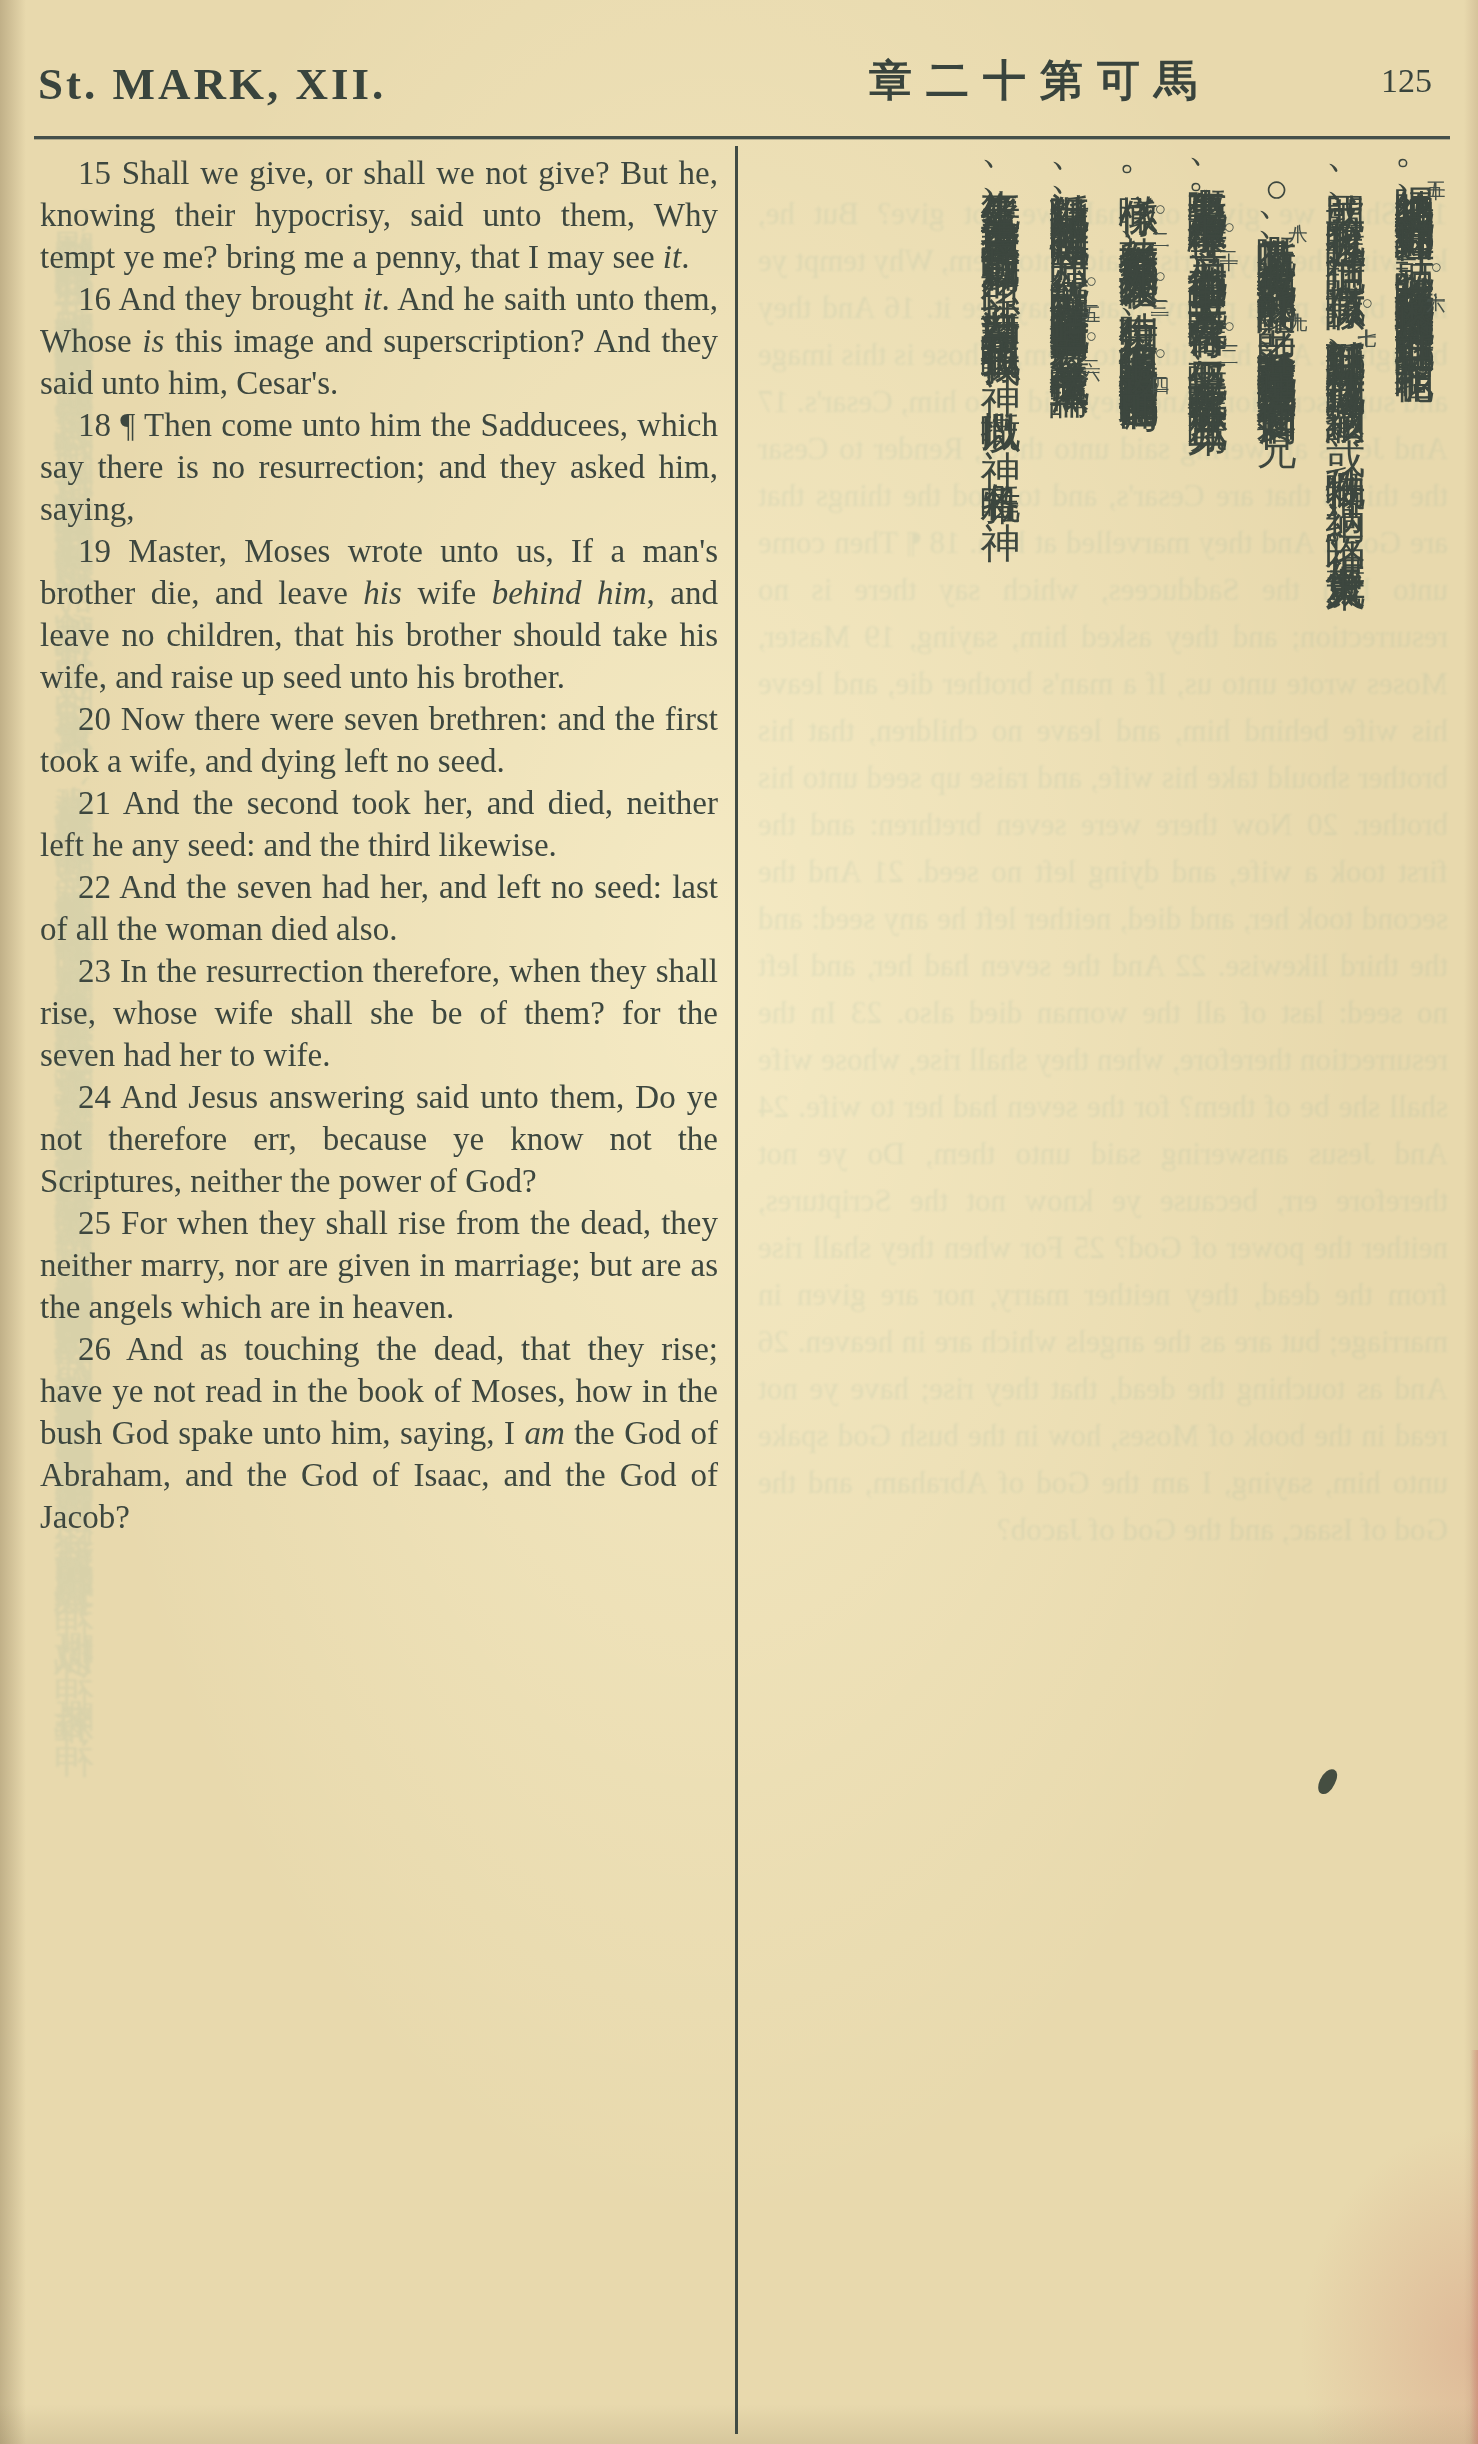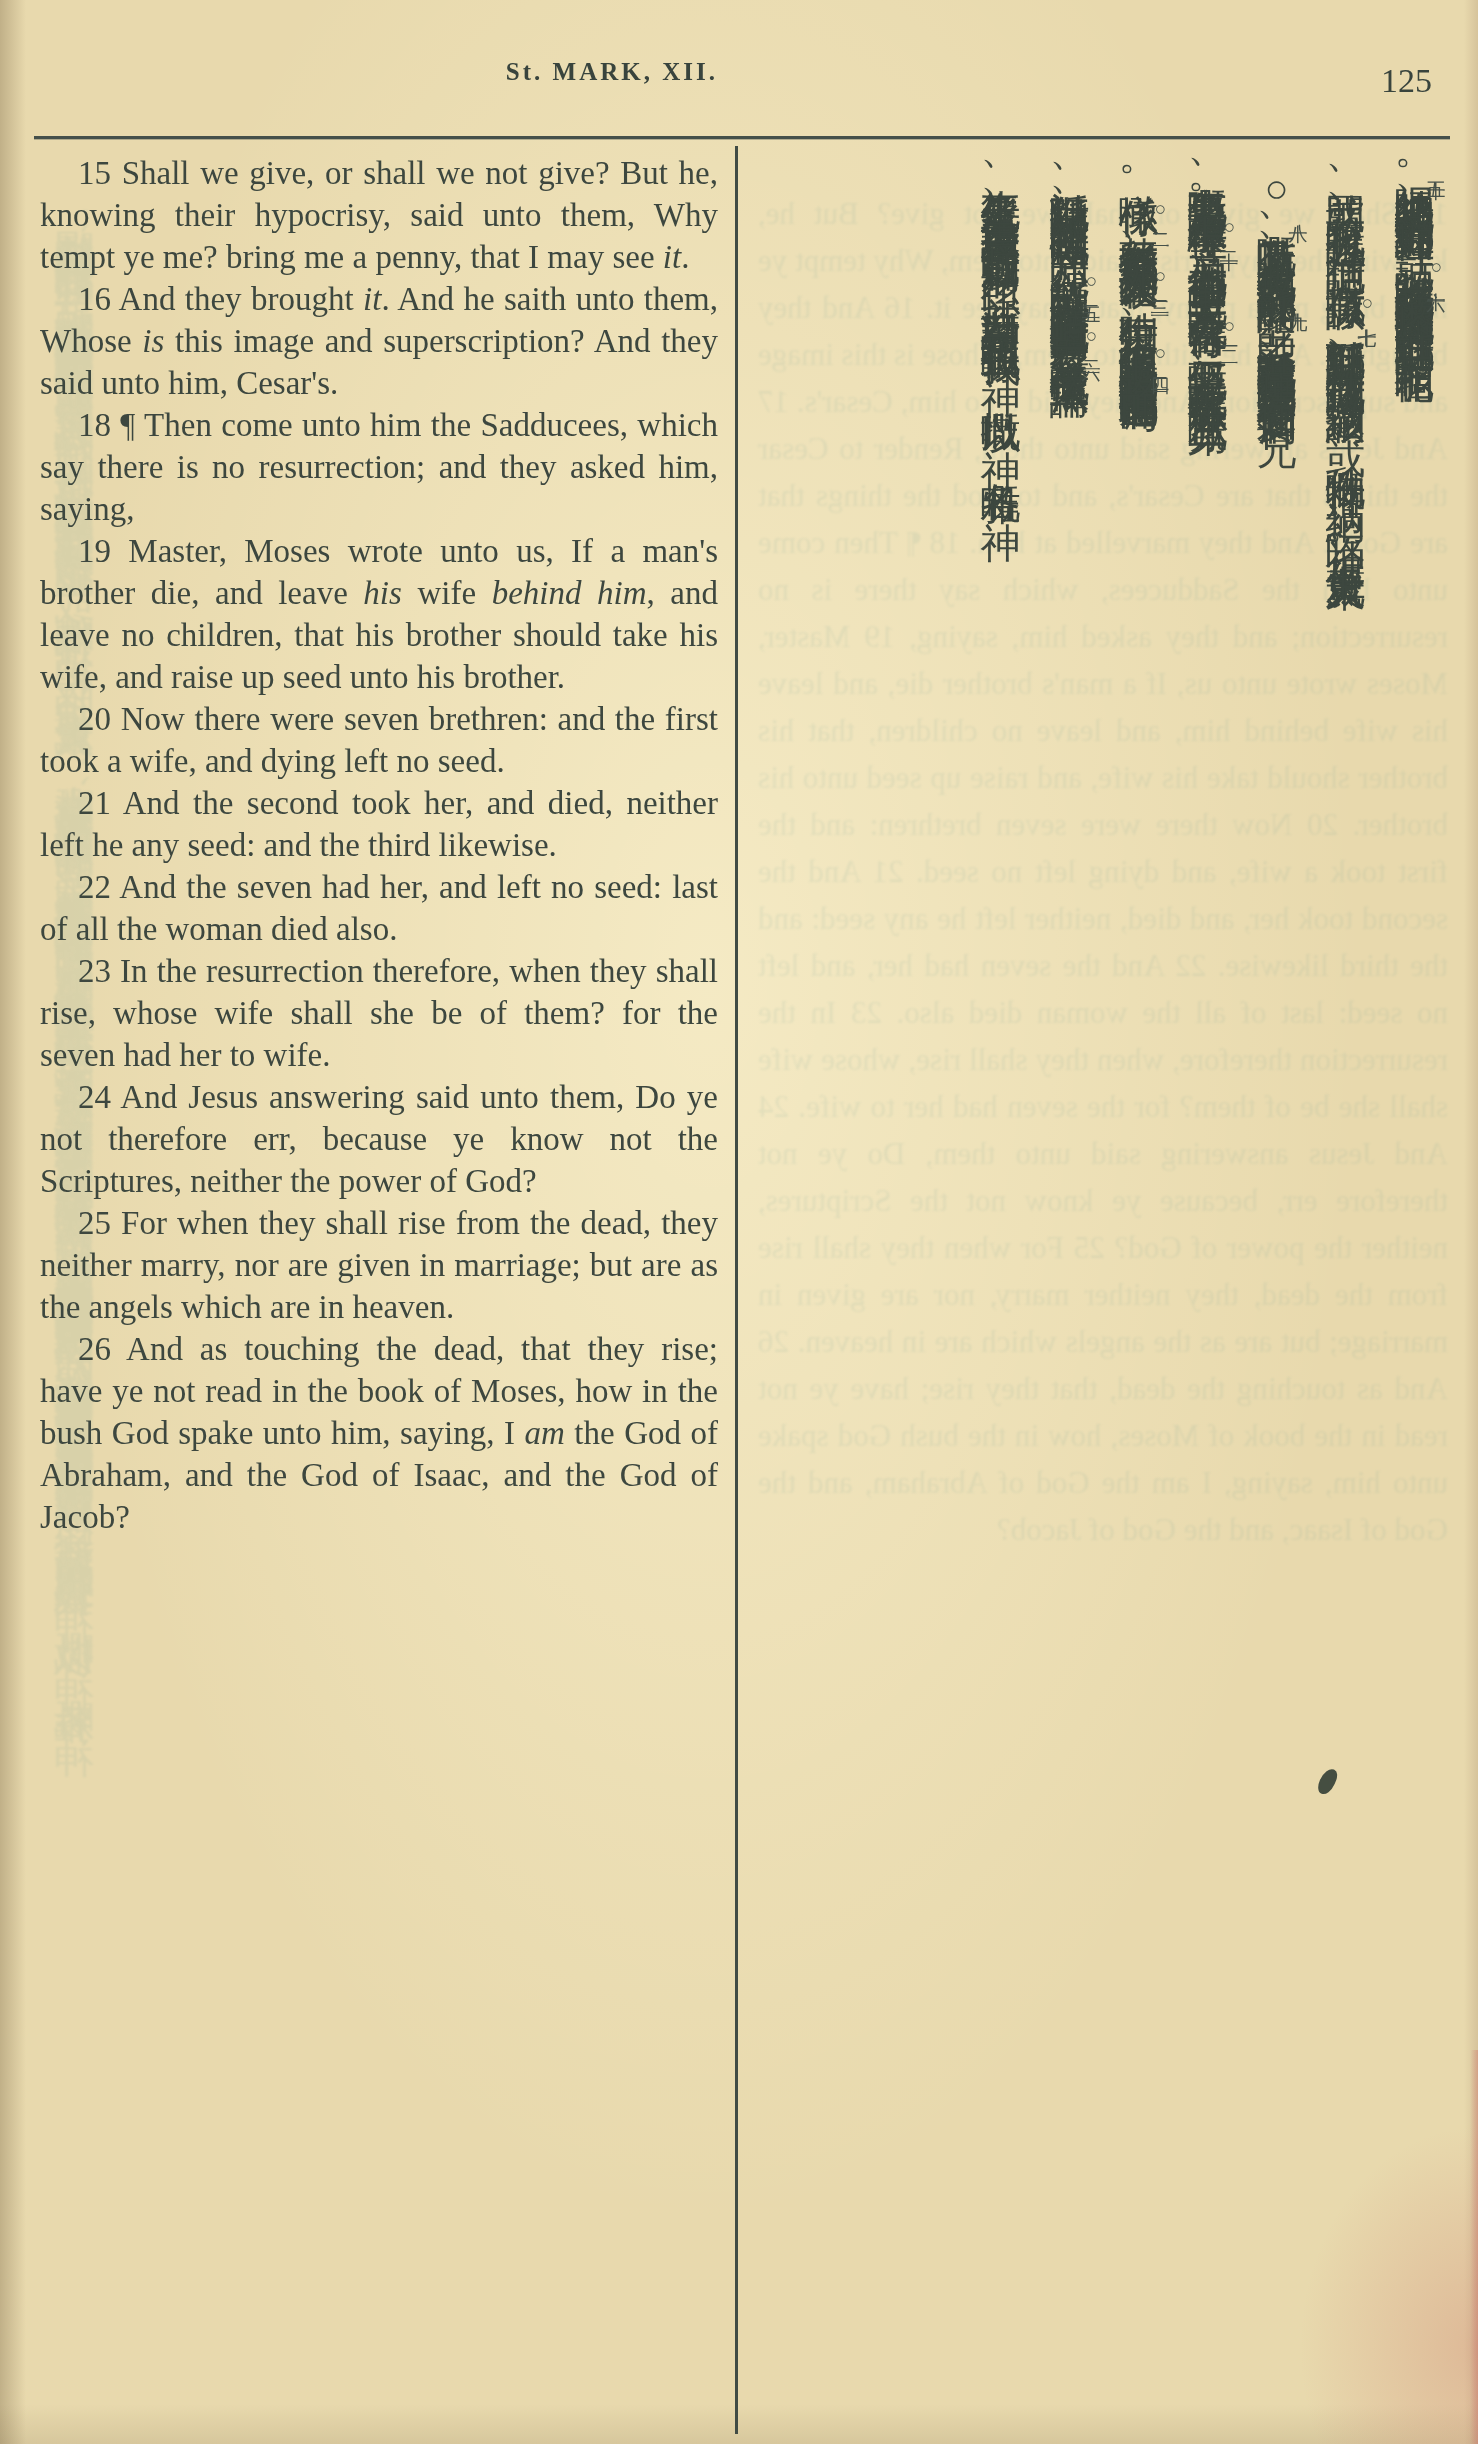--- a/index.html
+++ b/index.html
@@ -17,22 +17,22 @@
       linear-gradient(0deg, rgba(110,90,55,.14) 0px, rgba(110,90,55,0) 40px),
       #e8d9ad;
   }
   
   .ghost{position:absolute;color:#6f9d92;opacity:.12;filter:blur(1.3px);z-index:1;}
   .ghost-en{left:758px;top:190px;width:690px;font-size:31px;line-height:47px;
     text-align:justify;transform:scaleX(-1);}
   .ghost-zh{left:46px;top:210px;width:660px;height:2200px;writing-mode:vertical-rl;
     font-size:40px;letter-spacing:-2px;transform:scaleX(-1);overflow:hidden;}
   
-  .head-en{position:absolute;left:38px;top:58px;width:680px;text-align:right;z-index:3;
-    font-size:25px;letter-spacing:3px;color:#39443d;font-weight:bold;}
+  .head-en{position:absolute;left:38px;top:58px;width:680px;text-align:left;z-index:3;
+    font-size:45px;letter-spacing:3px;color:#39443d;font-weight:bold;}
   .head-zh{position:absolute;left:770px;top:52px;width:540px;text-align:center;z-index:3;
     font-size:43px;letter-spacing:14px;color:#39443d;font-weight:bold;}
   .page-num{position:absolute;right:46px;top:62px;z-index:3;font-size:34px;color:#39443d;text-align:right;}
   .head-rule{position:absolute;left:34px;right:28px;top:136px;height:4px;z-index:3;
     background:linear-gradient(180deg,#45504a 0 3px,rgba(69,80,74,.35) 3px 4px);}
   
   .col-en{position:absolute;left:40px;top:152px;width:678px;z-index:2;
     font-size:33px;line-height:42px;color:#3d473f;text-align:justify;}
   .col-en p.verse{margin:0;text-indent:38px;}
   .col-en i{font-style:italic;}
@@ -58,20 +58,21 @@
 </style>
 </head>
 <body>
 
 <div class="page">
 
   <div class="ghost ghost-en" aria-hidden="true">15 Shall we give, or shall we not give? But he, knowing their hypocrisy, said unto them, Why tempt ye me? bring me a penny, that I may see it. 16 And they brought it.  And he saith unto them, Whose is this image and superscription?  And they said unto him, Cesar's. 17 And Jesus answering said unto them, Render to Cesar the things that are Cesar's, and to God the things that are God's.  And they marvelled at him. 18 ¶ Then come unto him the Sadducees, which say there is no resurrection; and they asked him, saying, 19 Master, Moses wrote unto us, If a man's brother die, and leave his wife behind him, and leave no children, that his brother should take his wife, and raise up seed unto his brother. 20 Now there were seven brethren: and the first took a wife, and dying left no seed. 21 And the second took her, and died, neither left he any seed: and the third likewise. 22 And the seven had her, and left no seed: last of all the woman died also. 23 In the resurrection therefore, when they shall rise, whose wife shall she be of them? for the seven had her to wife. 24 And Jesus answering said unto them, Do ye not therefore err, because ye know not the Scriptures, neither the power of God? 25 For when they shall rise from the dead, they neither marry, nor are given in marriage; but are as the angels which are in heaven. 26 And as touching the dead, that they rise; have ye not read in the book of Moses, how in the bush God spake unto him, saying, I am the God of Abraham, and the God of Isaac, and the God of Jacob?</div>
   <div class="ghost ghost-zh" aria-hidden="true">我哋納唔納呢。但耶穌知到佢詐僞、就話、做乜你哋試我呢、你攞一個銀錢仔俾我睇佢哋就攞嚟、耶穌對佢哋話、呢個相頭 共國號、係乜誰嘅呢、佢哋話、係該撒嘅。耶穌對佢哋話、或該撒嘅物件、納過該撒、或　神嘅物件、納過　神咯、衆人就驚奇佢。 ○又有嘶吐嘅人、卽係話人死冇復生嘅、嚟問耶穌話、老師、摩西嘅書寫落過我哋話、倘若人嘅兄長死嘵、剩落個妻冇仔、兄 弟要娶佢嘅妻、等生仔嚟承繼佢。從前有七個兄弟、至大嘅娶妻、冇仔留落死嘵、第二嘅娶佢、亦係冇仔留落死嘵、第三嘅亦 係噉樣。七個都係冇仔留落、收尾個女人亦死、到復生時、呢幾個人復生、個女人做邊個嘅妻呢、因爲呢七個都娶過佢咯耶 穌對佢哋話、你哋唔明白聖經、亦唔知　神嘅權能、噉樣豈唔錯咩因爲由死復生個時、冇嫁冇娶、照依天上嘅使者一樣論 及死者復生、你未讀過摩西書、荆棘篇所載咩、即係　神對摩西話、我係亞伯拉罕嘅　神、以撒嘅　神、雅各嘅　神。</div>
 
   <div class="head-en">St. MARK, XII.</div>
+  <div class="head-zh" lang="zh">章二十第可馬</div>
   <div class="page-num">125</div>
   <div class="head-rule"></div>
 
   <section class="col-en">
       <p class="verse"><span>15 Shall we give, or shall we not give? But he, knowing their hypocrisy, said unto them, Why tempt ye me? bring me a penny, that I may see </span><i>it</i><span>.</span></p>
       <p class="verse"><span>16 And they brought </span><i>it</i><span>.  And he saith unto them, Whose </span><i>is</i><span> this image and superscription?  And they said unto him, Cesar's.</span></p>
       <p class="verse"><span>18 ¶ Then come unto him the Sadducees, which say there is no resurrection; and they asked him, saying,</span></p>
       <p class="verse"><span>19 Master, Moses wrote unto us, If a man's brother die, and leave </span><i>his</i><span> wife </span><i>behind him</i><span>, and leave no children, that his brother should take his wife, and raise up seed unto his brother.</span></p>
       <p class="verse"><span>20 Now there were seven brethren: and the first took a wife, and dying left no seed.</span></p>
       <p class="verse"><span>21 And the second took her, and died, neither left he any seed: and the third likewise.</span></p>

